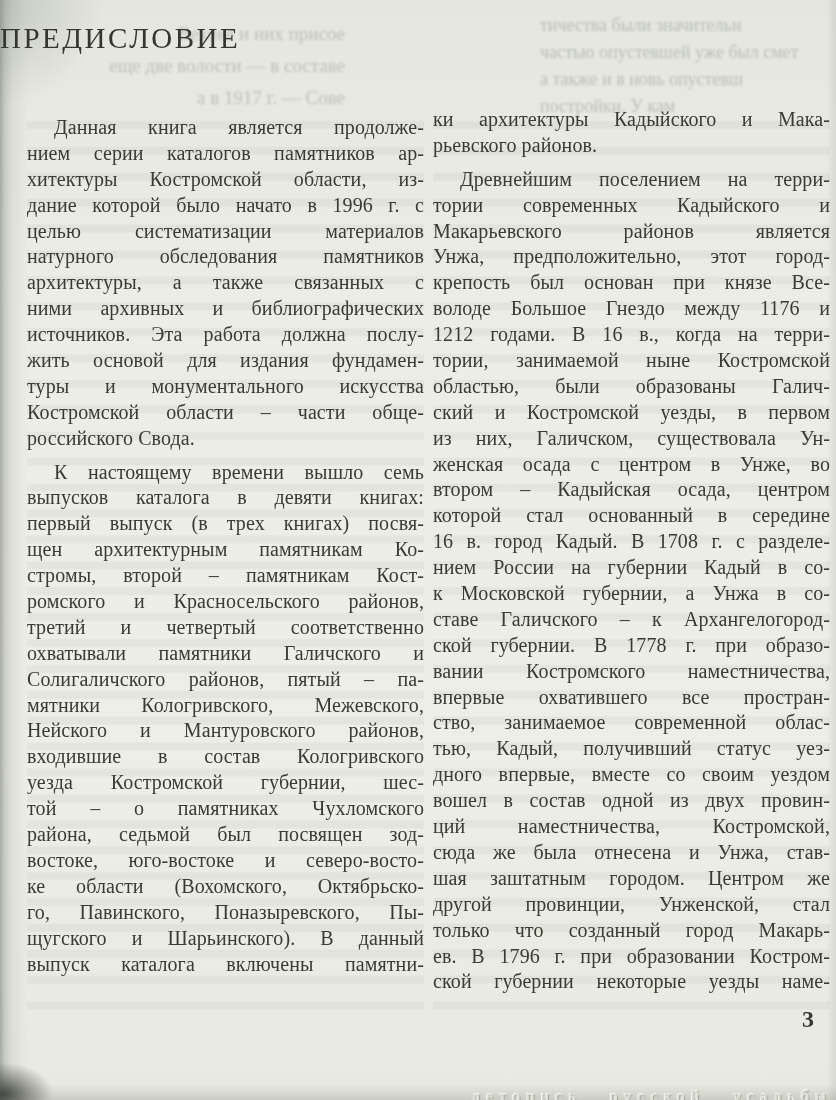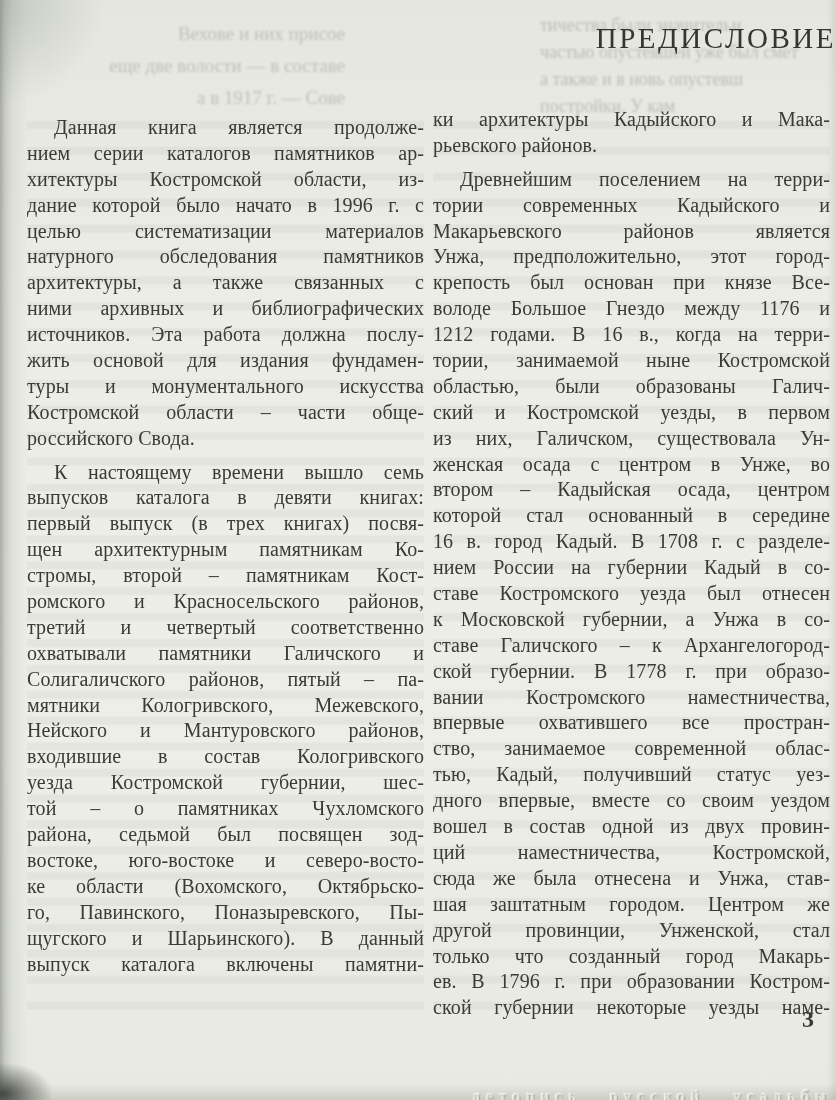--- a/index.html
+++ b/index.html
@@ -17,21 +17,21 @@
       linear-gradient(to left, rgba(148,150,142,0.22) 0px, rgba(148,150,142,0) 9px),
       linear-gradient(to top, rgba(135,137,128,0.30) 0px, rgba(135,137,128,0) 16px),
       linear-gradient(180deg, #e5e7df 0%, #ecede5 28%, #edeee6 68%, #e8eae1 100%);
     overflow: hidden;
   }
 
   .title {
     position: absolute;
     top: 22px; left: 0; right: 0;
     margin: 0;
-    text-align: right;
+    text-align: left;
     font-size: 29px;
     font-weight: normal;
     letter-spacing: 2.5px;
     color: #35362e;
   }
 
   .col {
     position: absolute;
     top: 107px;
     width: 397px;
@@ -173,21 +173,20 @@
       <div class="line">1212 годами. В 16 в., когда на терри-</div>
       <div class="line">тории, занимаемой ныне Костромской</div>
       <div class="line">областью, были образованы Галич-</div>
       <div class="line">ский и Костромской уезды, в первом</div>
       <div class="line">из них, Галичском, существовала Ун-</div>
       <div class="line">женская осада с центром в Унже, во</div>
       <div class="line">втором – Кадыйская осада, центром</div>
       <div class="line">которой стал основанный в середине</div>
       <div class="line">16 в. город Кадый. В 1708 г. с разделе-</div>
       <div class="line">нием России на губернии Кадый в со-</div>
-      <div class="line">ставе Костромского уезда был отнесен</div>
       <div class="line">к Московской губернии, а Унжа в со-</div>
       <div class="line">ставе Галичского – к Архангелогород-</div>
       <div class="line">ской губернии. В 1778 г. при образо-</div>
       <div class="line">вании Костромского наместничества,</div>
       <div class="line">впервые охватившего все простран-</div>
       <div class="line">ство, занимаемое современной облас-</div>
       <div class="line">тью, Кадый, получивший статус уез-</div>
       <div class="line">дного впервые, вместе со своим уездом</div>
       <div class="line">вошел в состав одной из двух провин-</div>
       <div class="line">ций наместничества, Костромской,</div>

